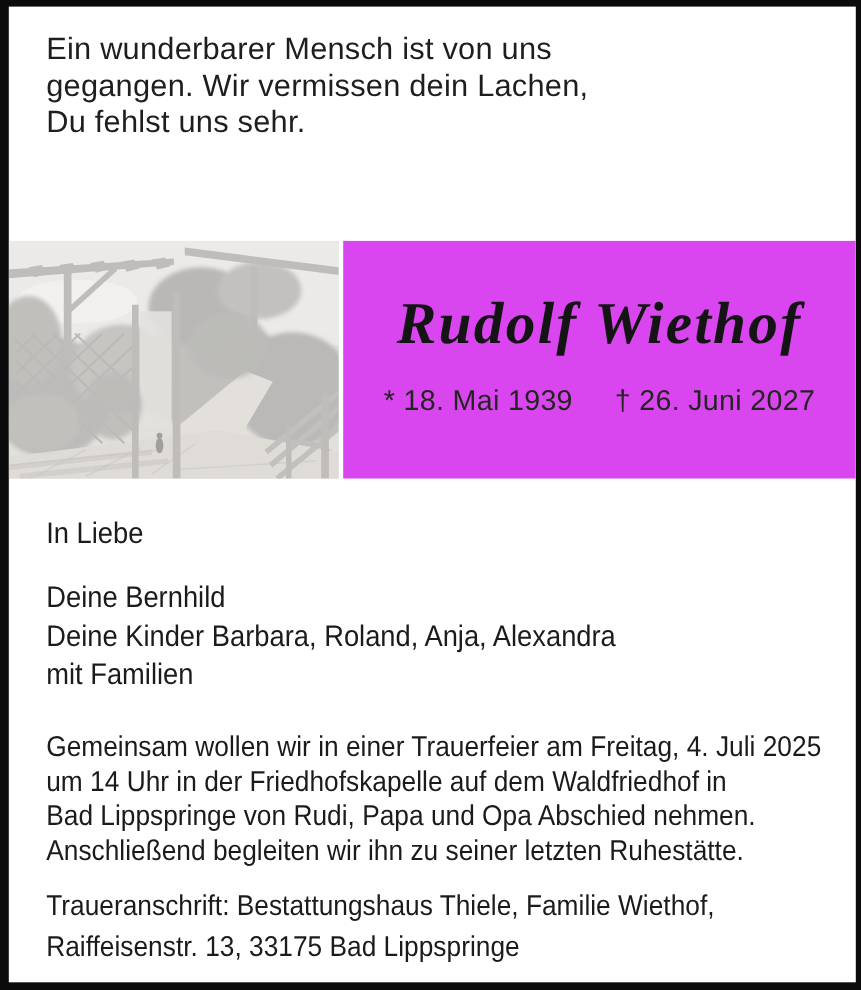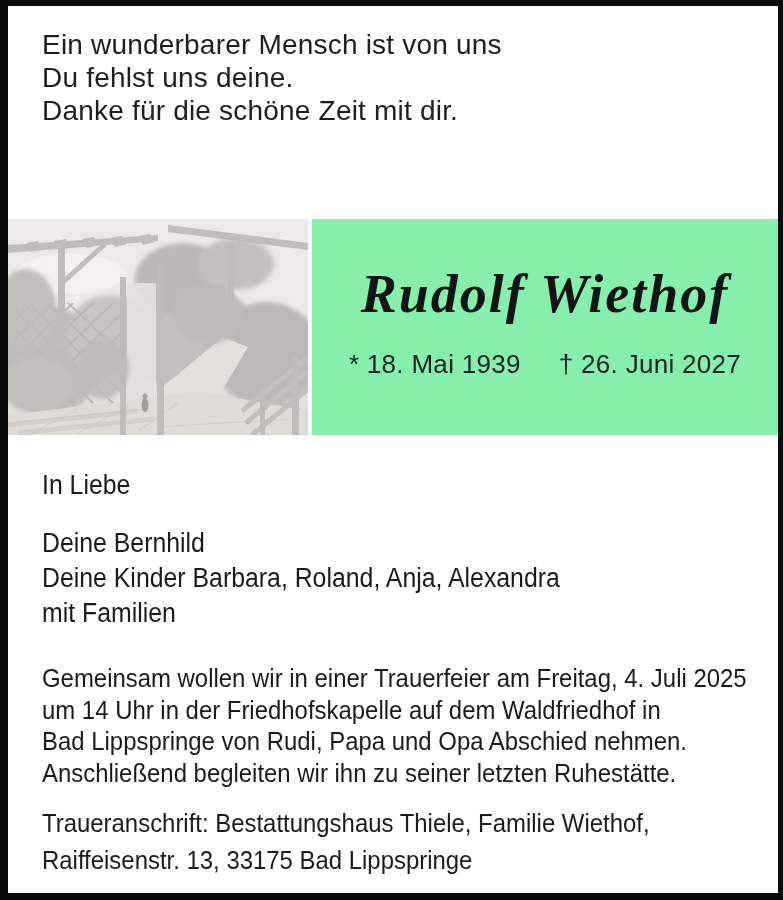--- a/index.html
+++ b/index.html
@@ -29,21 +29,21 @@
     display:flex;
   }
   .photo{
     width:300px;height:216px;flex:0 0 300px;
     background:#d9d7d4;
   }
   .photo svg{display:block;width:300px;height:216px;}
   .band-gap{width:4px;flex:0 0 4px;background:#ffffff;}
   .panel{
     position:relative;flex:1;
-    background:#86efac;
+    background:#d946ef;
   }
   .name{
     position:absolute;top:44px;left:0;width:100%;
     text-align:center;
     font-family:cursive;
     font-style:italic;
     font-size:54px;
     font-weight:600;
     color:#141414;
     letter-spacing:2px;
@@ -78,22 +78,22 @@
   }
 </style>
 </head>
 <body>
 
 <div class="page">
   <div class="inner">
 
     <div class="intro">
       <div>Ein wunderbarer Mensch ist von uns</div>
-      <div>Du fehlst uns deine.</div>
-      <div>Danke für die schöne Zeit mit dir.</div>
+      <div>gegangen. Wir vermissen dein Lachen,</div>
+      <div>Du fehlst uns sehr.</div>
     </div>
 
     <div class="band">
       <div class="photo">
         <svg viewBox="0 0 300 216" xmlns="http://www.w3.org/2000/svg">
           <defs>
             <filter id="soft" x="-20%" y="-20%" width="140%" height="140%">
               <feGaussianBlur stdDeviation="2"></feGaussianBlur>
             </filter>
             <clipPath id="latclip">

